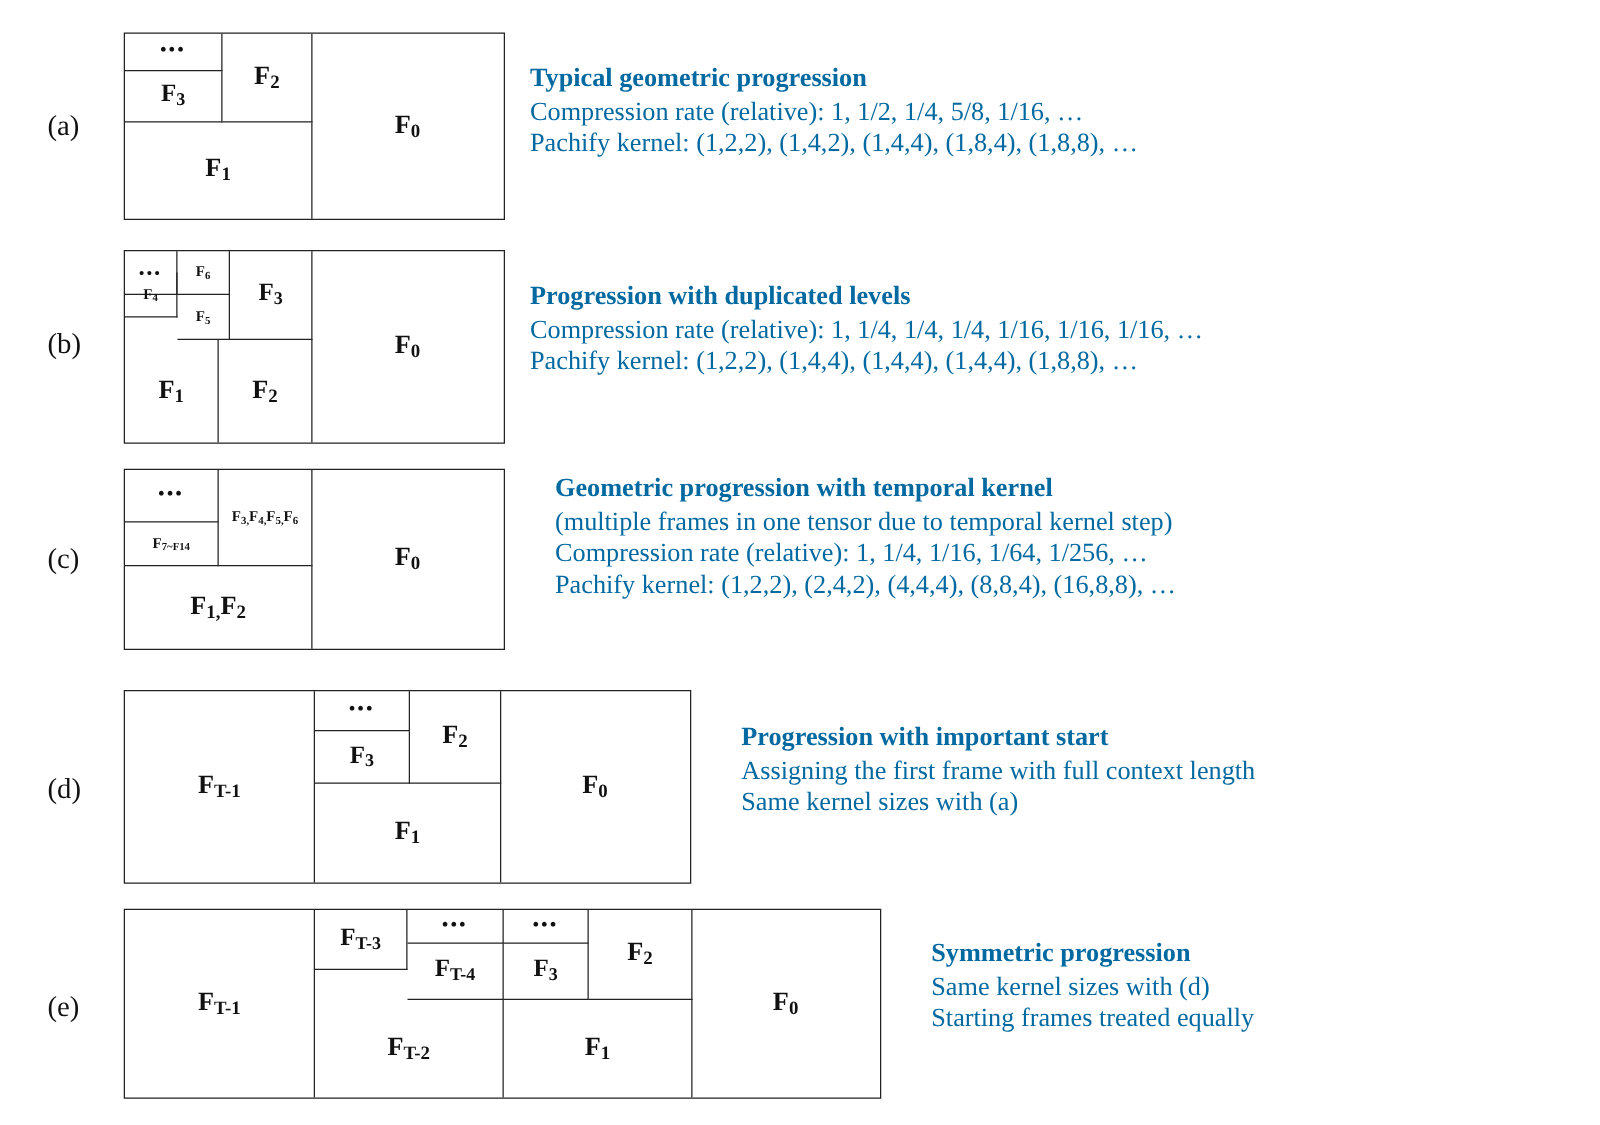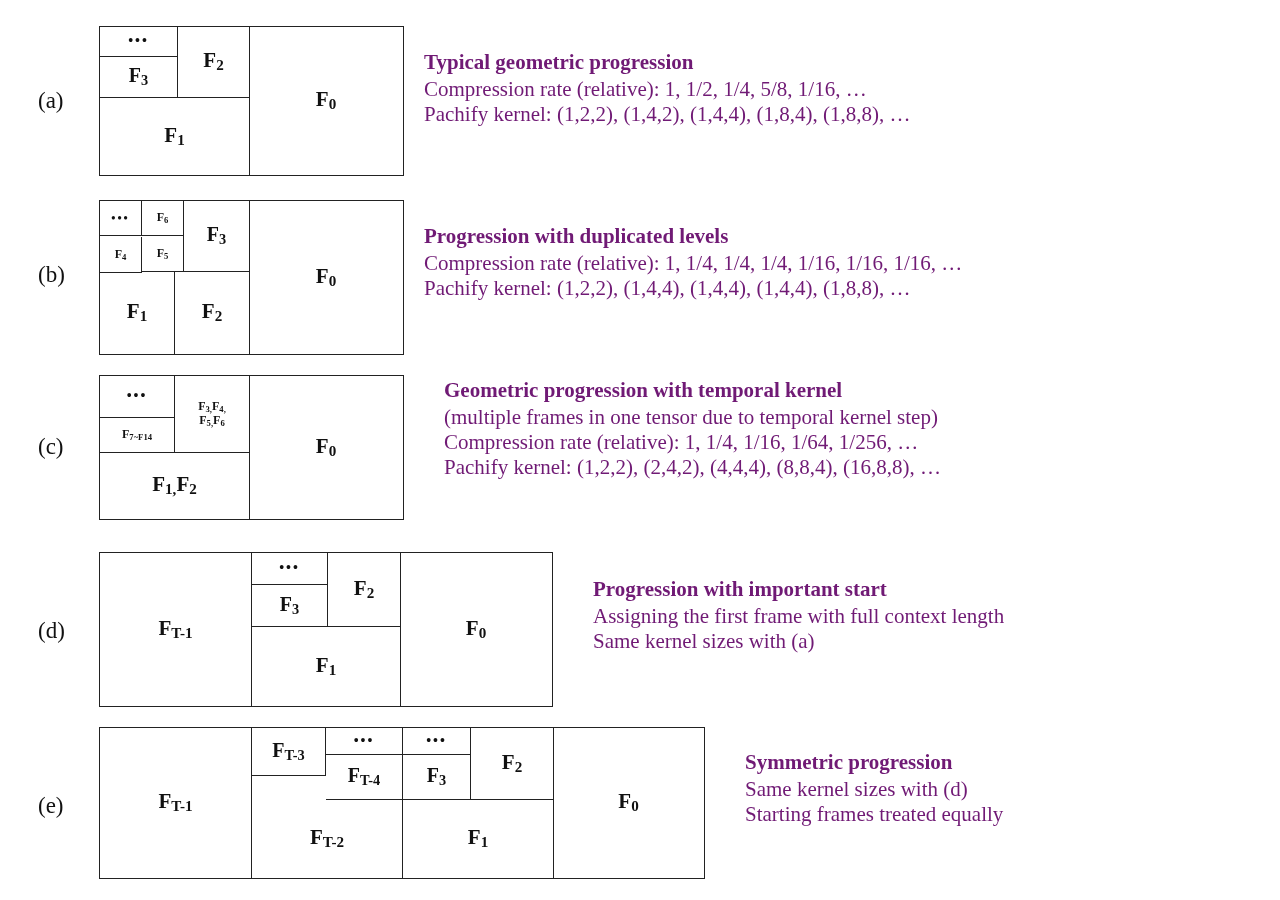--- a/index.html
+++ b/index.html
@@ -54,21 +54,21 @@
   .f-md { font-size: 20px; }
   .f-sm { font-size: 14px; }
   .f-xs { font-size: 12px; }
   .dots { letter-spacing: 2px; font-weight: bold; }
   .sub { font-size: 0.72em; vertical-align: -0.22em; font-weight: bold; }
 
   
   .textblock {
     position: absolute;
     font-family: "Liberation Serif", serif;
-    color: #701a75;
+    color: #0369a1;
   }
   .tb-title {
     font-size: 21px;
     font-weight: bold;
     margin: 0 0 2px 0;
     white-space: nowrap;
   }
   .tb-line {
     font-size: 21px;
     margin: 0;
@@ -113,21 +113,21 @@
   <div class="row-label" style="left:38px; top:262px;">(b)</div>
 
   <div class="box" style="left:99px; top:200px; width:305px; height:155px;">
 
     <div class="cell bdr-r bdr-b" style="left:0; top:0; width:42px; height:35px;">
       <span class="dots f-xs">•••</span>
     </div>
     <div class="cell bdr-r bdr-b" style="left:42px; top:0; width:42px; height:35px;justify-content:center;">
       <span class="f-xs"><span>F</span><span class="sub">6</span></span>
     </div>
-    <div class="cell bdr-r bdr-b" style="left:0; top:36px; width:42px; height:36px;">
+    <div class="cell bdr-r bdr-b" style="left:0; top:17px; width:42px; height:36px;">
       <span class="f-xs"><span>F</span><span class="sub">4</span></span>
     </div>
     <div class="cell bdr-r bdr-b" style="left:42px; top:35px; width:42px; height:36px;">
       <span class="f-xs"><span>F</span><span class="sub">5</span></span>
     </div>
 
     <div class="cell bdr-r bdr-b" style="left:84px; top:0; width:66px; height:71px;">
       <span class="f-md"><span>F</span><span class="sub">3</span></span>
     </div>
 
@@ -155,21 +155,21 @@
   <div class="box" style="left:99px; top:375px; width:305px; height:145px;">
 
     <div class="cell bdr-r bdr-b" style="left:0; top:0; width:75px; height:42px;">
       <span class="dots f-sm">•••</span>
     </div>
 
     <div class="cell bdr-r bdr-b" style="left:0; top:42px; width:75px; height:35px;">
       <span class="f-xs"><span>F</span><span class="sub">7~F14</span></span>
     </div>
 
-    <div class="cell bdr-r bdr-b" style="left:75px; top:0; width:75px; height:77px; flex-direction:column;">
+    <div class="cell bdr-r bdr-b" style="left:75px; top:0; width:75px; height:77px; flex-direction:row;">
       <span class="f-xs"><span>F</span><span class="sub">3,</span><span>F</span><span class="sub">4,</span></span>
       <span class="f-xs"><span>F</span><span class="sub">5,</span><span>F</span><span class="sub">6</span></span>
     </div>
 
     <div class="cell bdr-r" style="left:0; top:77px; width:150px; height:66px;">
       <span class="f-lg"><span>F</span><span class="sub">1,</span><span>F</span><span class="sub">2</span></span>
     </div>
 
     <div class="cell" style="left:150px; top:0; width:152px; height:143px;">
       <span class="f-lg"><span>F</span><span class="sub">0</span></span>

